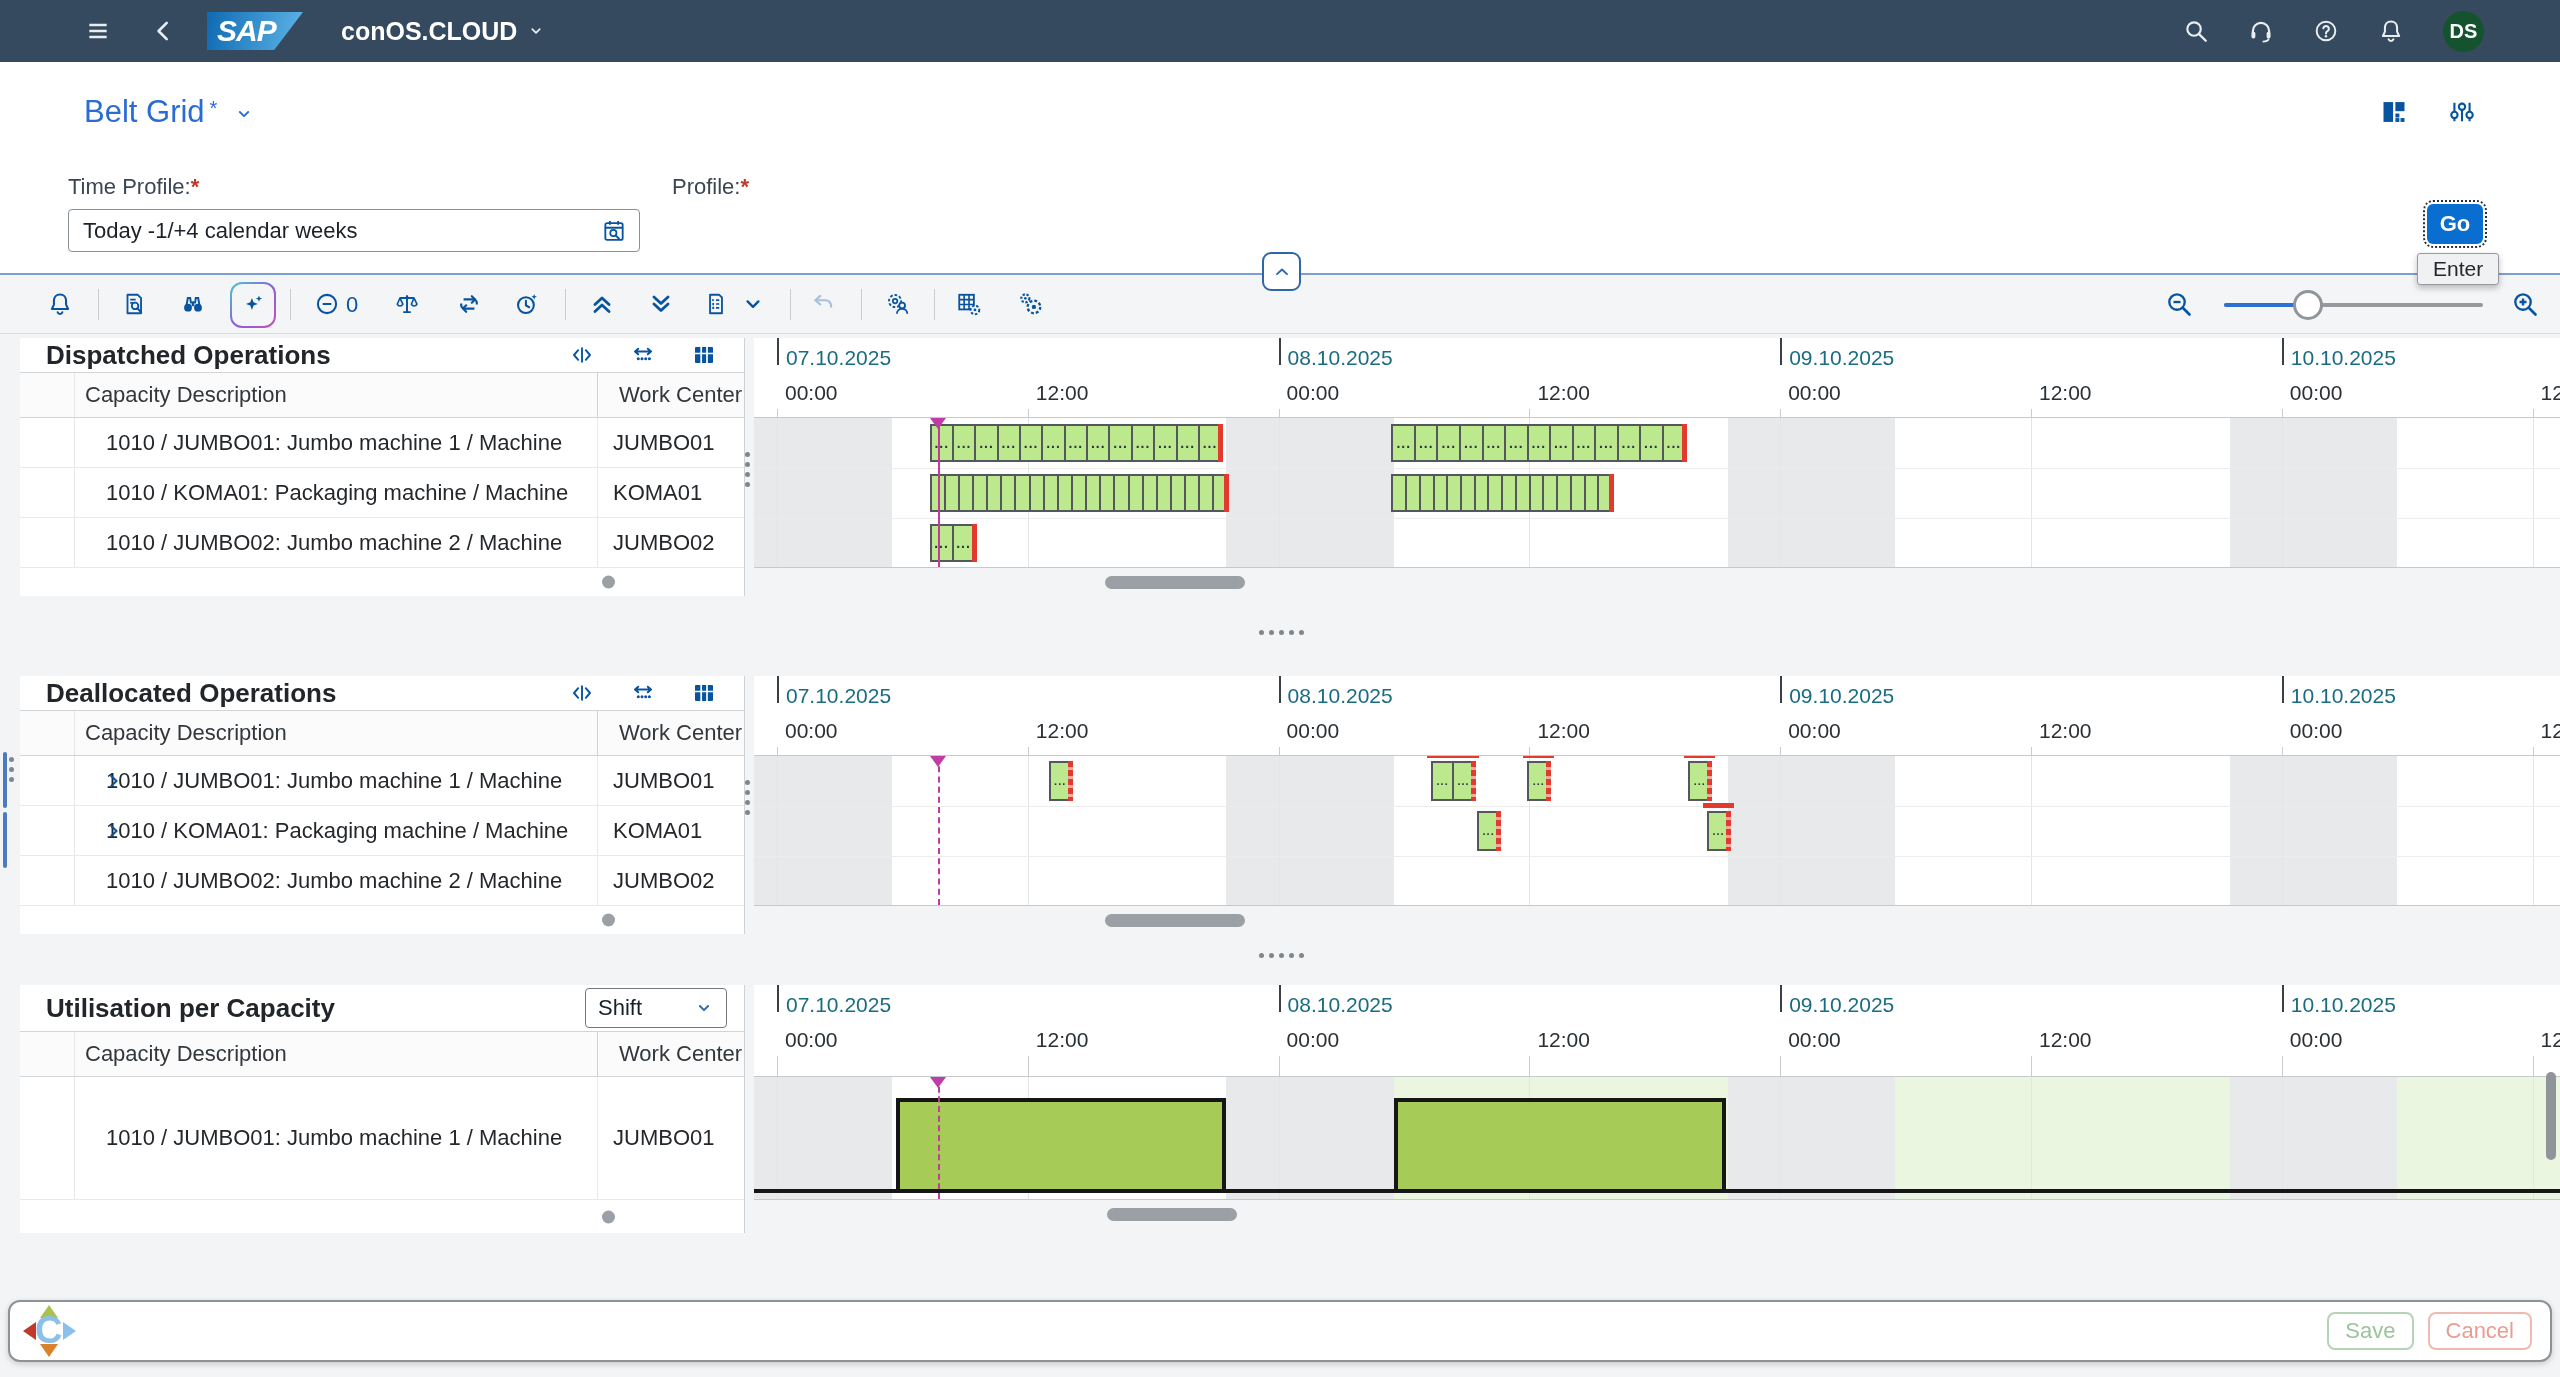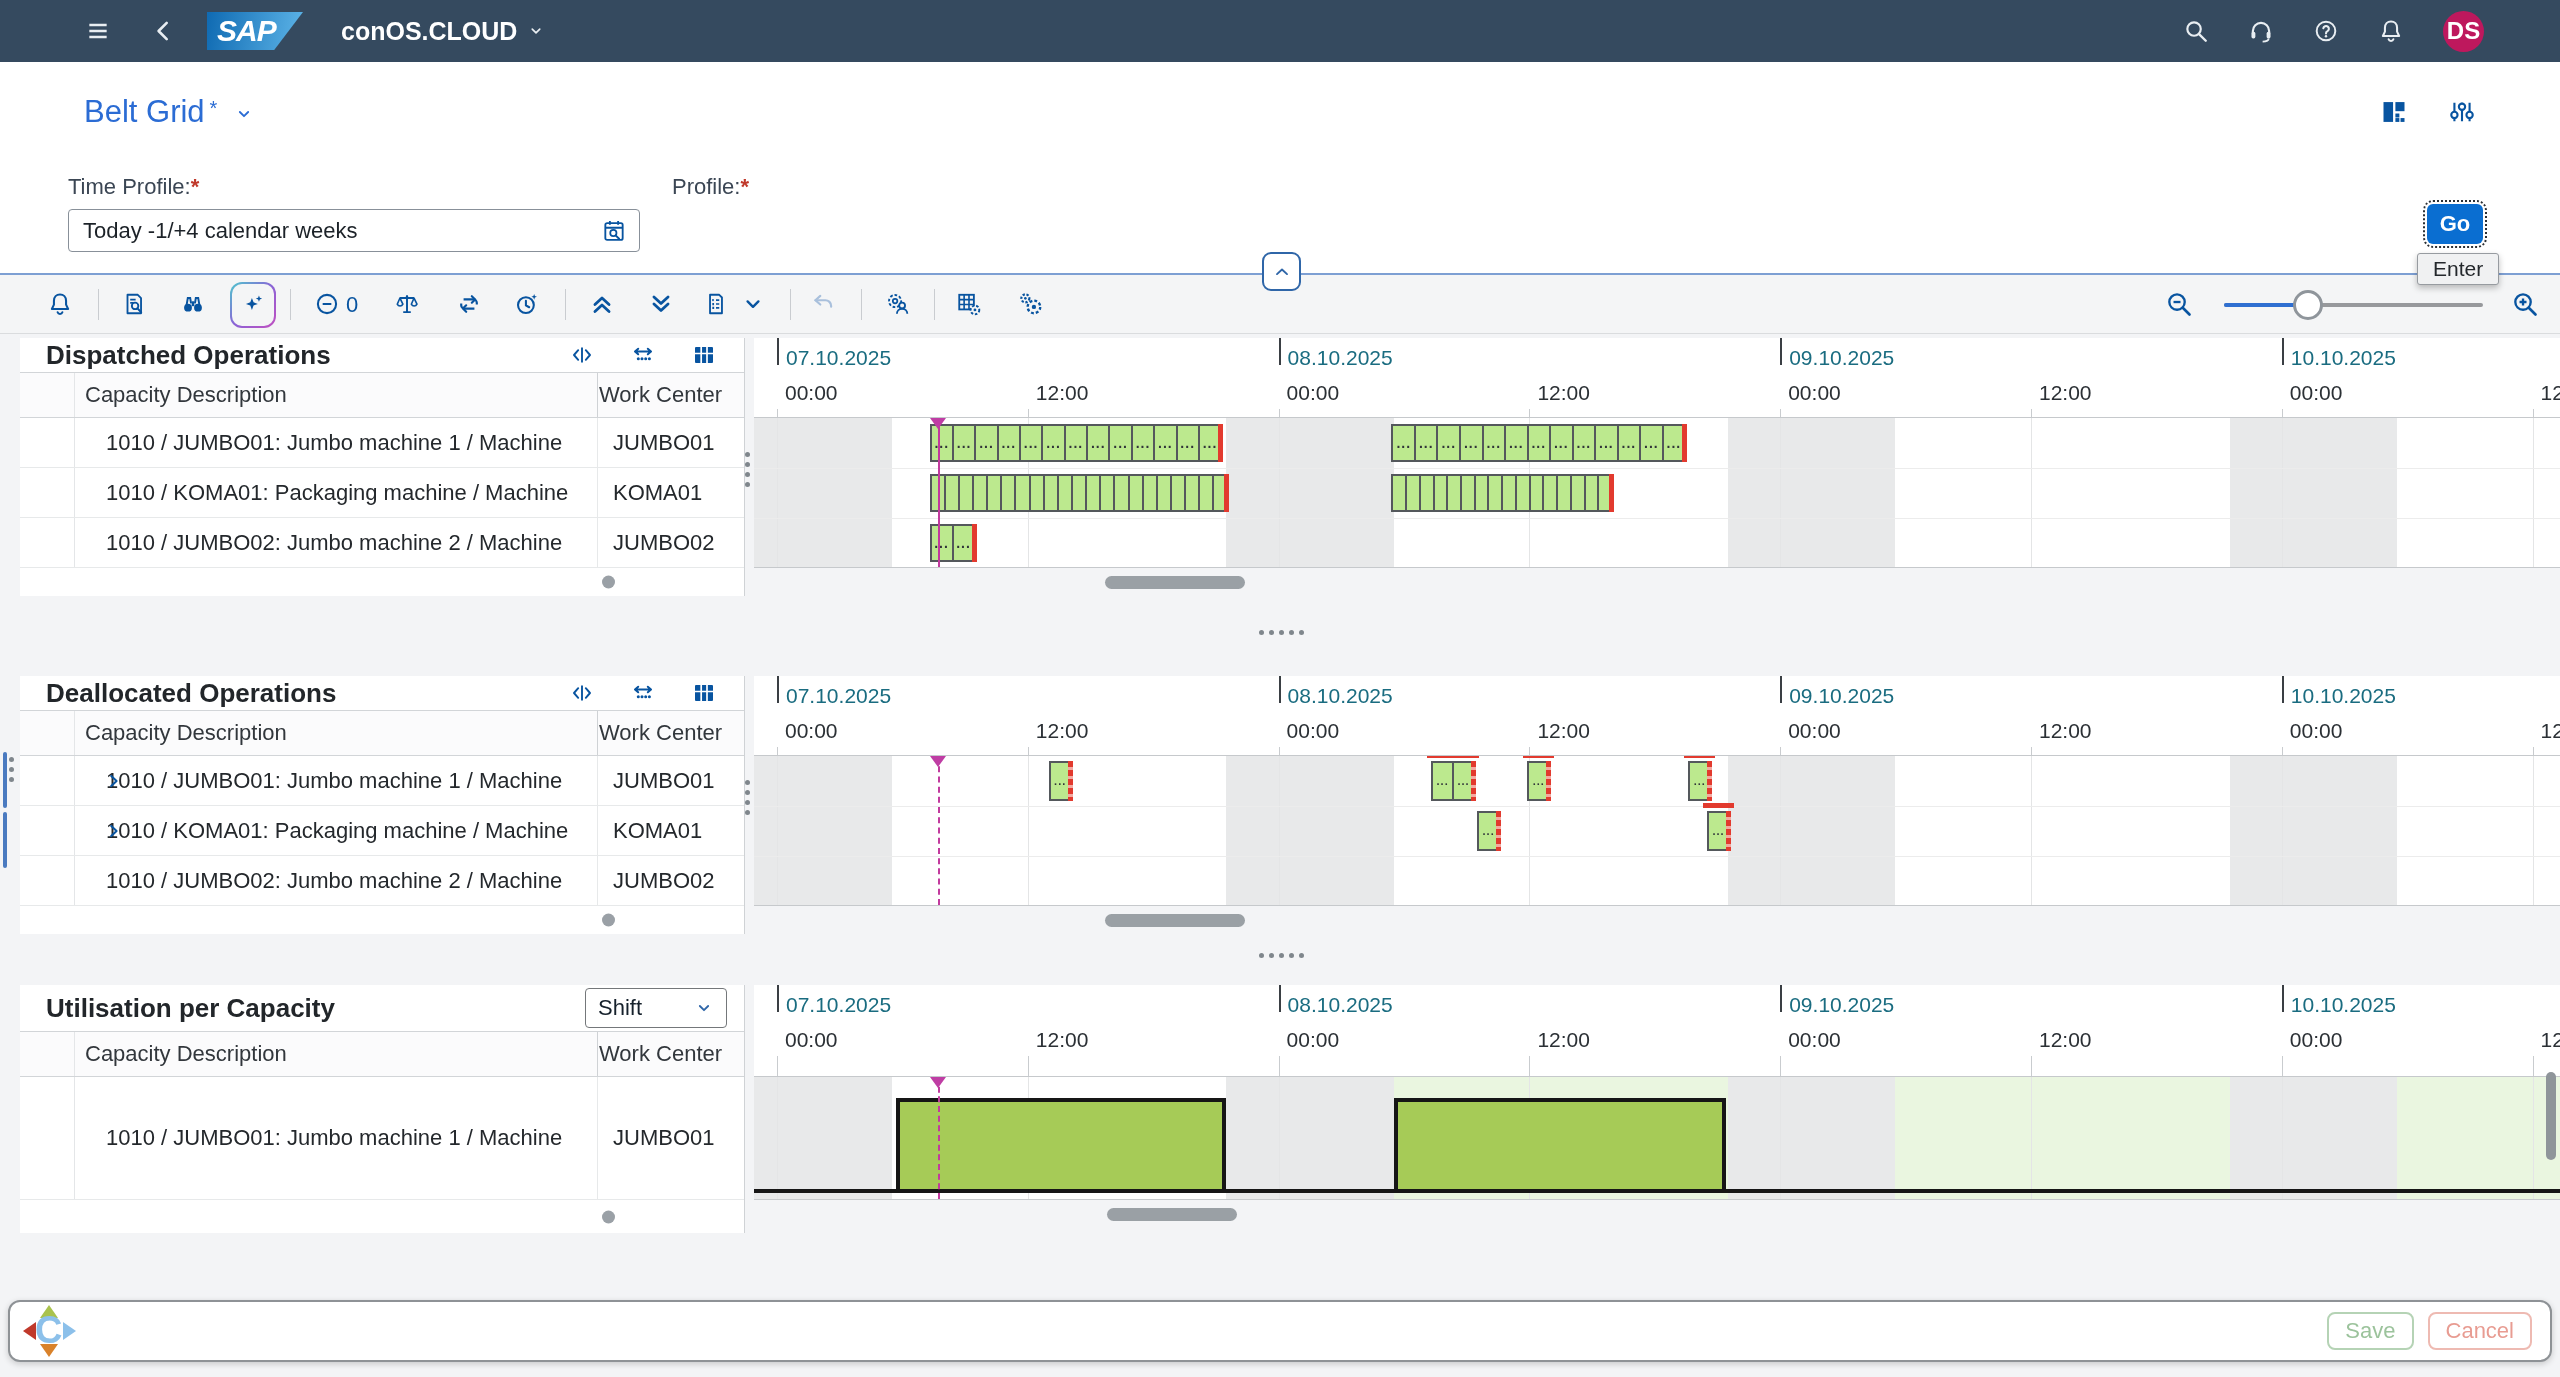--- a/index.html
+++ b/index.html
@@ -13,21 +13,21 @@
   .shell{position:absolute;top:0;left:0;right:0;height:62px;background:#354a5f;display:flex;align-items:center;color:#e9eef2;z-index:20}
   .sicon{display:inline-flex;width:26px;height:26px;color:#e9eef2}
   .shell .mi{margin-left:85px}
   .shell .bi{margin-left:40px}
   .saplogo{margin-left:30px;width:96px;height:38px;background:linear-gradient(100deg,#0f6ab2,#5eb5e8);
            clip-path:polygon(0 0,100% 0,70% 100%,0 100%);display:flex;align-items:center;padding-left:10px;
            font-style:italic;font-weight:900;font-size:30px;color:#fff;letter-spacing:-1px}
   .product{margin-left:38px;font-size:25px;font-weight:600;display:flex;align-items:center;gap:10px;color:#fff}
   .product .sicon{width:18px;height:18px}
   .shell-right{margin-left:auto;display:flex;align-items:center;gap:39px;margin-right:76px}
-  .avatar{width:41px;height:41px;border-radius:50%;background:#be185d;color:#fff;font-size:24px;font-weight:700;
+  .avatar{width:41px;height:41px;border-radius:50%;background:#14532d;color:#fff;font-size:20px;font-weight:700;
           display:flex;align-items:center;justify-content:center}
 
   
   .pagehead{position:absolute;top:62px;height:100px;left:0;right:0;background:#fff;display:flex;align-items:center;z-index:10}
   .ptitle-main{margin-left:84px;font-size:31px;color:#2b6cd4;display:flex;align-items:flex-start;gap:5px}
   .ptitle-main .star{font-size:20px;margin-top:3px}
   .ptitle-main .sicon{width:20px;height:20px;color:#2b6cd4;margin-top:10px;margin-left:12px}
   .ph-icons{margin-left:auto;margin-right:84px;display:flex;gap:40px;color:#0854a0}
   .ph-icons .sicon{color:#0854a0;width:28px;height:28px}
 
@@ -66,21 +66,21 @@
   .ptable{position:absolute;left:20px;width:725px;background:#fff;border-right:1px solid #cfd2d5;display:flex;flex-direction:column}
   .ptl{display:flex;align-items:center;padding-left:26px;position:relative;background:#fff}
   .ptl-text{font-size:26px;font-weight:700;color:#22262a}
   .ptl-icons{position:absolute;right:28px;display:flex;gap:37px;color:#0854a0}
   .pselect{position:absolute;left:565px;top:3px;width:142px;height:40px;border:1px solid #74777a;border-radius:4px;background:#fff;
            display:flex;align-items:center;padding:0 12px;justify-content:space-between;color:#16212c;font-size:22px}
   .pselect .icon{color:#2f66a8}
   .phead{display:flex;align-items:center;border-top:1px solid #d2d5d8;border-bottom:1px solid #d2d5d8;background:#fbfbfc}
   .psel{width:55px;align-self:stretch;border-right:1px solid #e4e6e8}
   .pcol1{flex:1;padding-left:10px;font-size:22px;color:#32373c}
-  .pcol2{width:147px;padding-left:1px;font-size:22px;color:#32373c;border-left:1px solid #cfd2d5;align-self:stretch;display:flex;align-items:center}
+  .pcol2{width:147px;padding-left:21px;font-size:22px;color:#32373c;border-left:1px solid #cfd2d5;align-self:stretch;display:flex;align-items:center}
   .prow{display:flex;border-bottom:1px solid #e7e9ea}
   .pdesc{flex:1;position:relative;display:flex;align-items:center}
   .rowchev{position:absolute;left:28px;color:#0854a0}
   .pdesc-text{margin-left:31px;font-size:22px;color:#24282c;white-space:nowrap;overflow:hidden}
   .pwc{width:147px;border-left:1px solid #e7e9ea;display:flex;align-items:center;padding-left:15px;font-size:22px;color:#24282c}
   .pfoot{position:relative;flex:1}
   .pfoot-dot{position:absolute;left:582px;top:50%;transform:translateY(-50%);width:13px;height:13px;border-radius:50%;background:#9aa0a6}
 
   
   .pgantt{position:absolute;left:754px;right:0}

